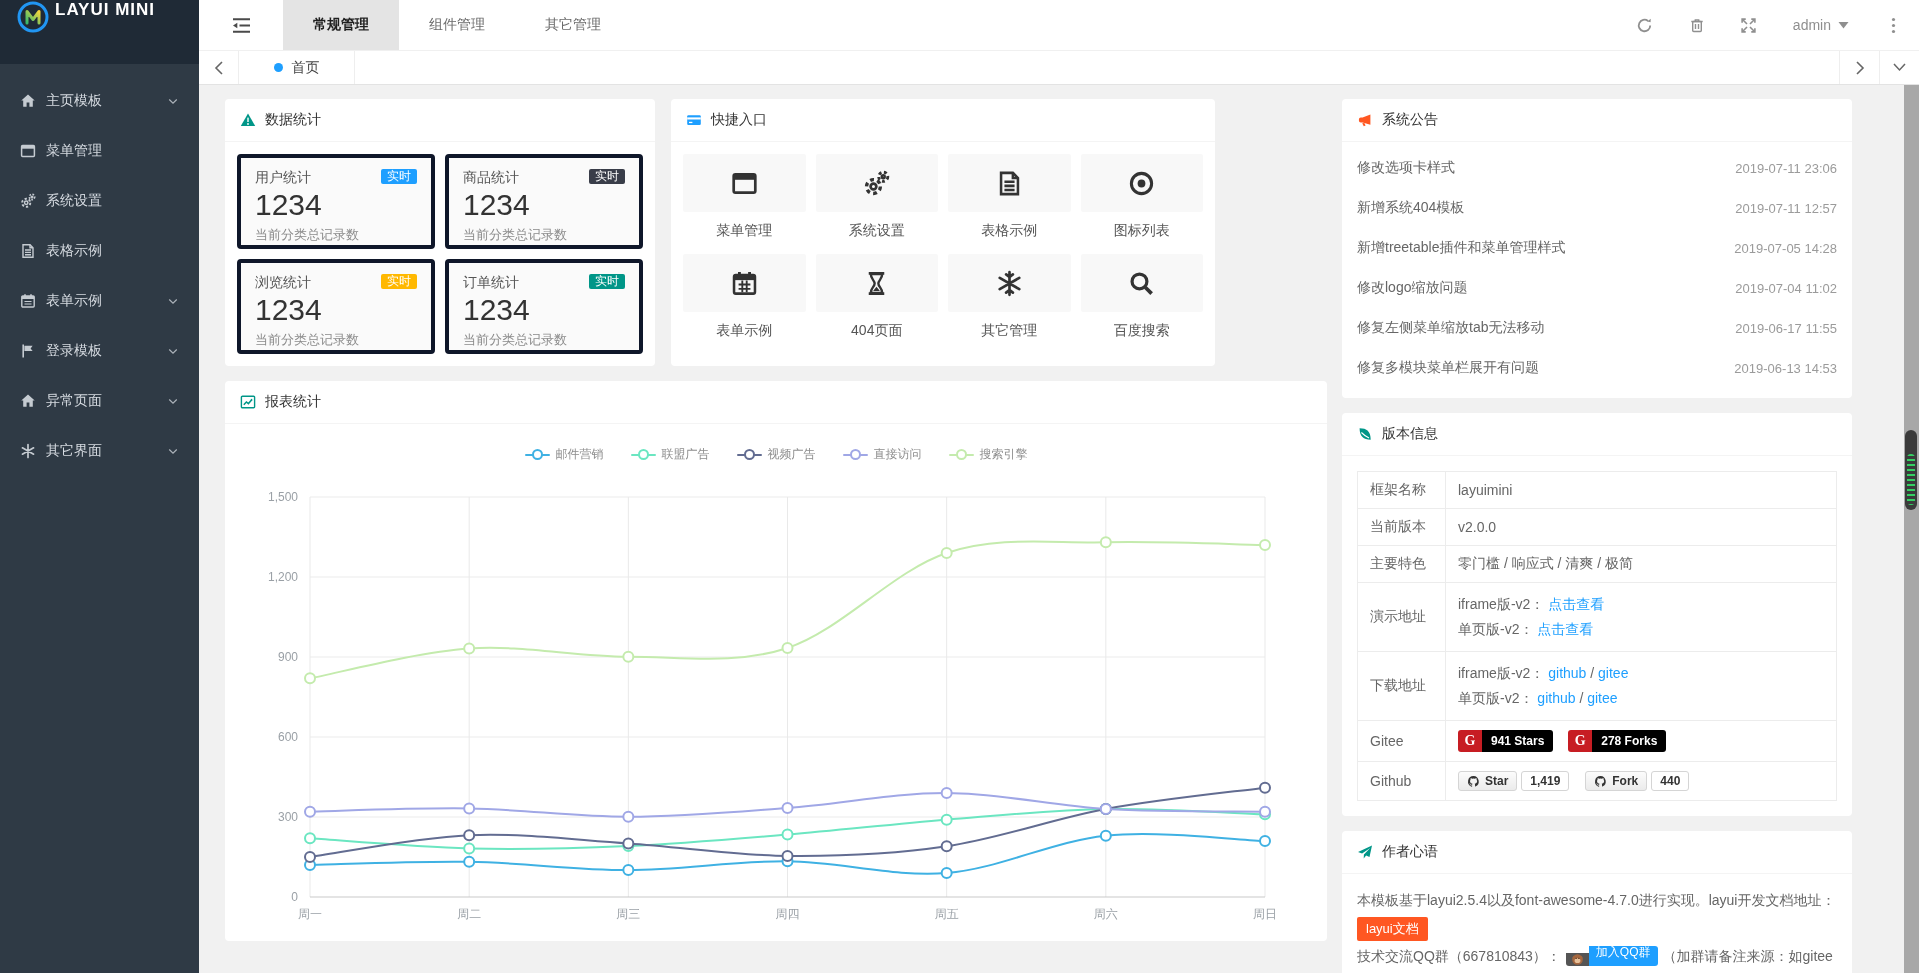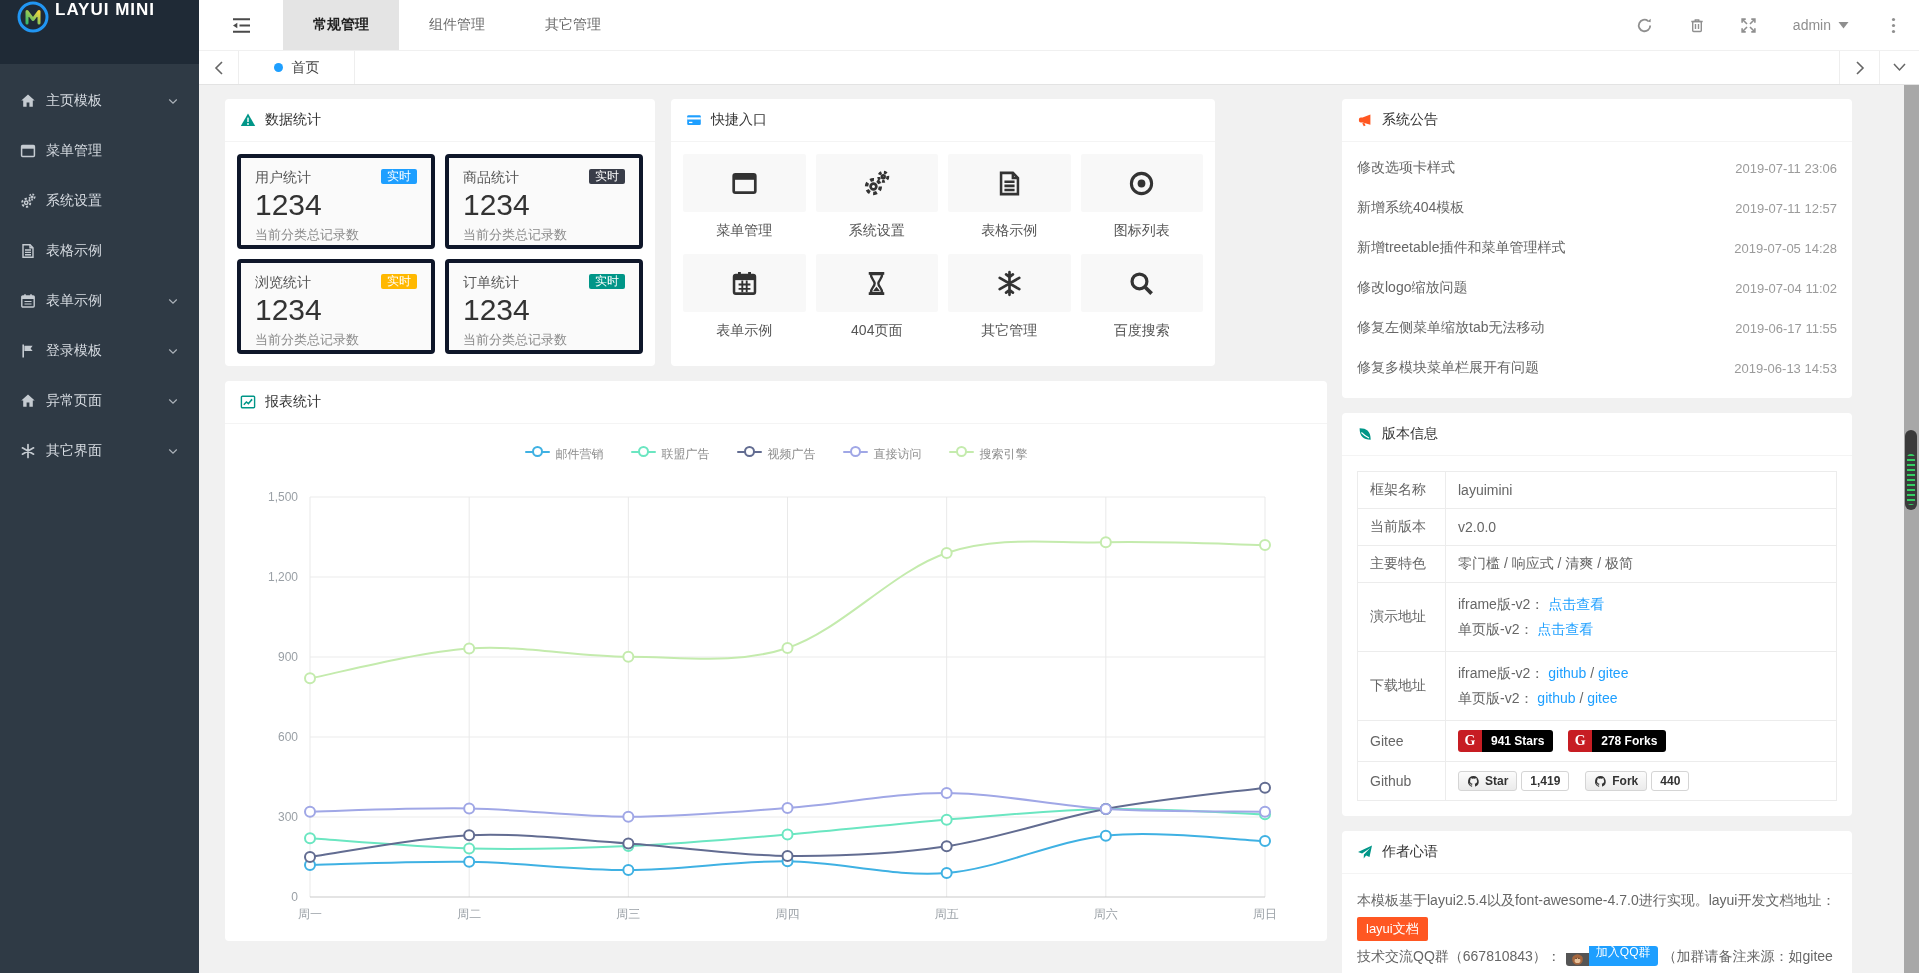--- a/index.html
+++ b/index.html
@@ -58,21 +58,21 @@
   .quick-body { padding:12px 12px 4px; display:grid; grid-template-columns:repeat(4,1fr); column-gap:10px; }
   .quick-cell { text-align:center; cursor:pointer; }
   .quick-tile { background:#f8f8f8; height:58px; display:flex; align-items:center; justify-content:center; color:#333; border-radius:2px; }
   .quick-tile svg { width:27px; height:27px; }
   .quick-label { font-size:14px; color:#555; margin:10px 0 14px; }
 
   
   .report-card { width:1102px; margin-bottom:0; }
   .chart-wrap { position:relative; height:517px; }
   #chart-legend { position:absolute; top:22px; left:0; right:0; display:flex; justify-content:center; gap:27px; z-index:2; }
-  .legend-item { display:inline-flex; gap:6px; font-size:12px; color:#8e8e8e; cursor:pointer; }
+  .legend-item { display:inline-flex; align-items:center; gap:6px; font-size:12px; color:#8e8e8e; cursor:pointer; }
   .legend-marker { position:relative; width:25px; height:11px; }
   .legend-marker .line { position:absolute; left:0; right:0; top:4.5px; height:2px; border-radius:1px; }
   .legend-marker .circ { position:absolute; left:7px; top:0; width:11px; height:11px; border-radius:50%; background:#fff; border:2px solid #999; }
   #report-chart { width:1102px; height:517px; }
   #report-chart text { font-family:"Liberation Sans","DejaVu Sans",sans-serif; }
 
   
   .notice-body { padding:6px 15px 10px; }
   .notice-item { display:flex; justify-content:space-between; align-items:center; padding:11px 0; cursor:pointer; }
   .notice-text { font-size:14px; color:#666; }

